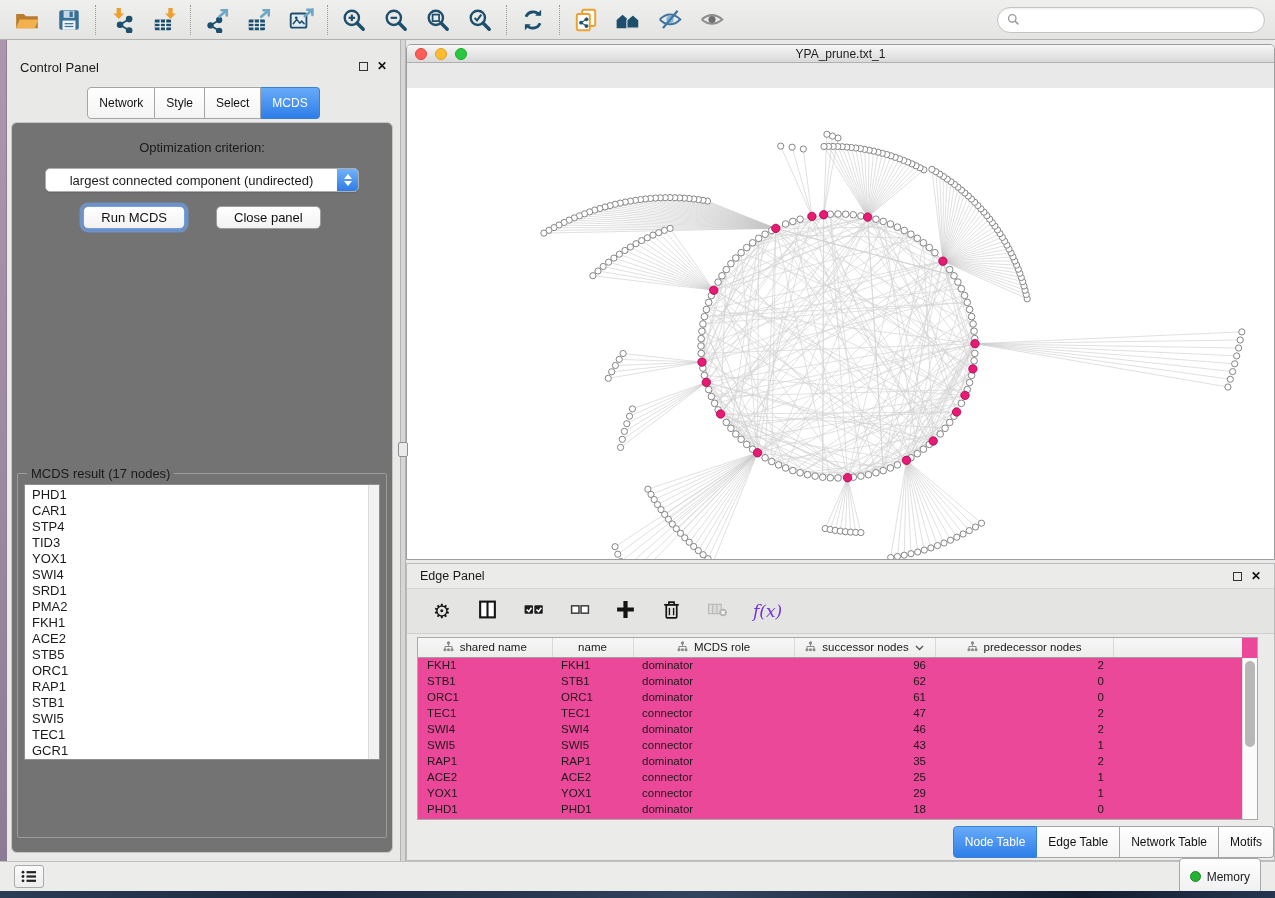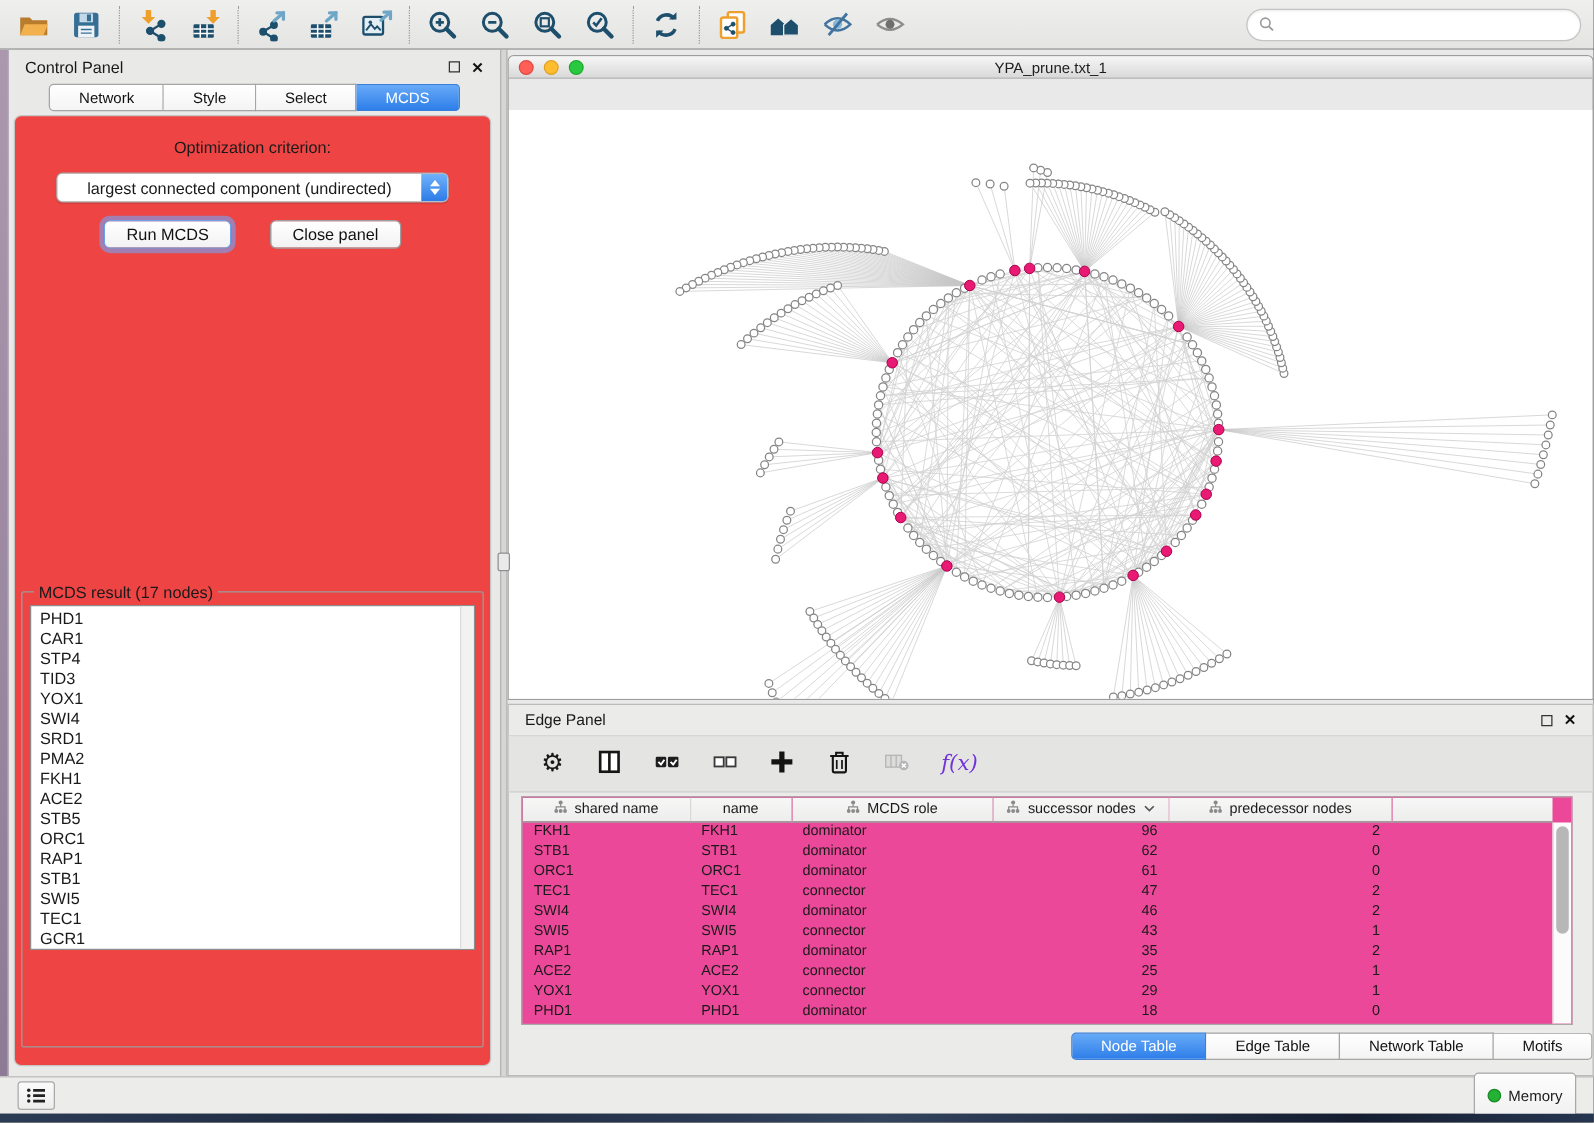--- a/index.html
+++ b/index.html
@@ -18,31 +18,31 @@
                  background:#fff; display:flex; align-items:center; padding:0 9px; gap:5px;
                  box-shadow:inset 0 1px 2px rgba(0,0,0,.08); }
   .search-wrap input { border:none; outline:none; flex:1; font-size:12px; background:transparent; }
 
   
   .workspace { flex:1; display:flex; background:#e9e9e9; min-height:0; }
   .left-strip { width:7px; background:linear-gradient(180deg,#ac98ae,#8d7b96); border-right:1px solid #8a7f92; }
 
   
   .control-panel { width:393px; display:flex; flex-direction:column; background:#e9e9e8; }
-  .cp-header { height:27px; display:flex; align-items:center; padding:0 13px; font-size:13px; }
+  .cp-header { height:27px; display:flex; align-items:flex-start; padding:0 13px; font-size:13px;margin-top:20px; }
   .win-btns { margin-left:auto; display:flex; align-items:center; gap:9px; }
   .float-ico { width:9px; height:9px; border:1.5px solid #333; display:inline-block; }
   .close-ico { font-size:12px; font-weight:bold; color:#111; line-height:1; }
   .seg-tabs { display:flex; justify-content:center; }
-  .seg-tab { height:22px; padding:0 23px; font-size:12px; display:flex; align-items:center;
+  .seg-tab { height:32px; padding:0 11px; font-size:12px; display:flex; align-items:center;
              background:linear-gradient(#fff,#f4f4f4); border:1px solid #a5a5a5; border-left:none; color:#111; }
   .seg-tab:first-child { border-left:1px solid #a5a5a5; border-radius:4px 0 0 4px; }
   .seg-tab:last-child { border-radius:0 4px 4px 0; }
   .seg-tab.active { background:linear-gradient(#67aaf8,#2e7ee9); border-color:#3a7fd8; color:#fff; }
-  .cp-body { flex:1; margin:3px 7px 8px 4px; background:#ef4444; border:1px solid #c6c6c5; border-radius:6px;
+  .cp-body { flex:1; margin:3px 7px 8px 4px; background:#737373; border:1px solid #c6c6c5; border-radius:6px;
              display:flex; flex-direction:column; align-items:center; padding:17px 9px 14px; min-height:0; }
   .opt-label { font-size:13px; }
   .dropdown { margin-top:13px; width:314px; height:24px; background:#fff; border:1px solid #aeaeae;
               border-radius:5px; display:flex; align-items:stretch; overflow:hidden;
               box-shadow:0 1px 1px rgba(0,0,0,.12); }
   .dropdown .val { flex:1; display:flex; align-items:center; justify-content:center; font-size:13px; }
   .dd-stepper { width:21px; background:linear-gradient(#71b2f9,#2d7be8); display:flex; flex-direction:column;
                 align-items:center; justify-content:center; gap:2px; }
   .dd-stepper .up { width:0; height:0; border-left:4px solid transparent; border-right:4px solid transparent; border-bottom:5px solid #fff; }
   .dd-stepper .dn { width:0; height:0; border-left:4px solid transparent; border-right:4px solid transparent; border-top:5px solid #fff; }

